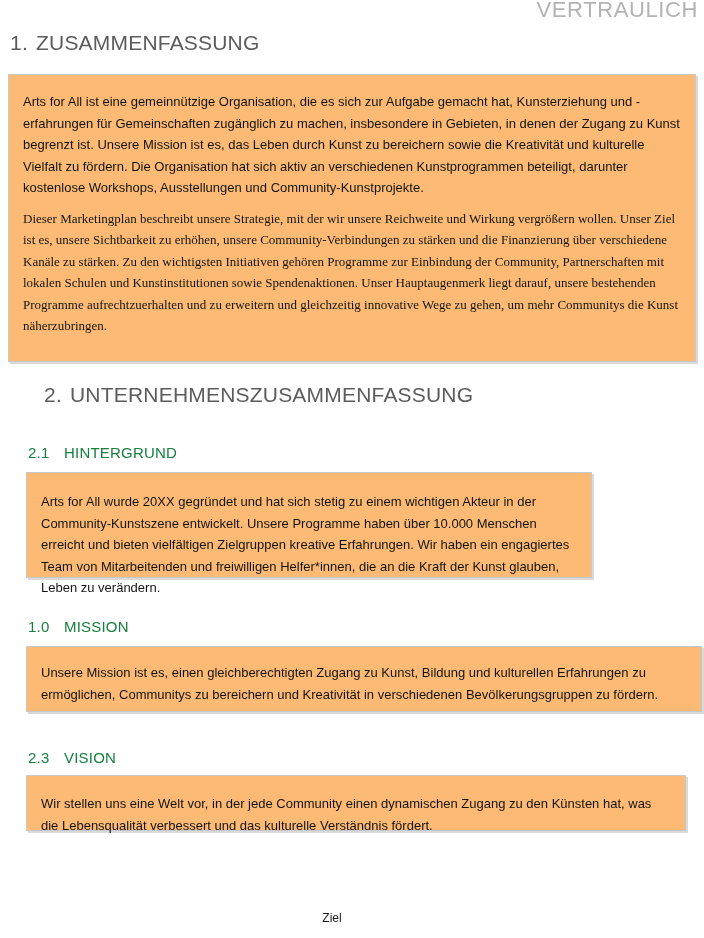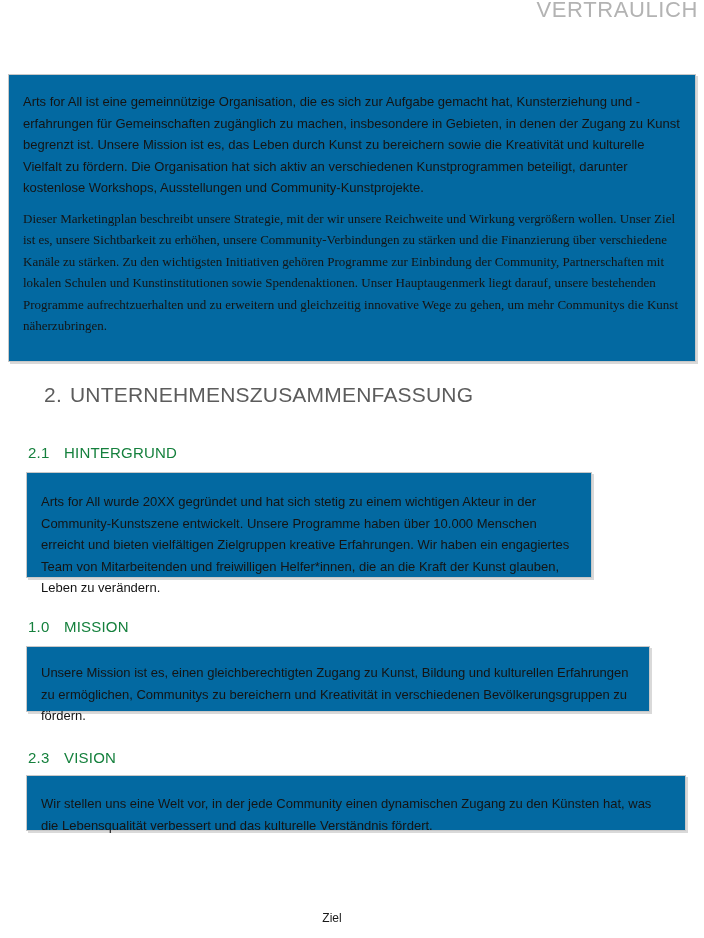--- a/index.html
+++ b/index.html
@@ -66,21 +66,21 @@
   }
   .h2 .num {
     display: inline-block;
     min-width: 36px;
   }
 
   
   .box {
     position: absolute;
     box-sizing: border-box;
-    background: #0369a1;
+    background: #fdba74;
     border: 1px solid #c8c8c8;
     box-shadow: 2px 2px 0 0 #d9d9d9;
   }
   .box p {
     margin: 0;
     font-size: 13px;
     line-height: 21.5px;
     color: #141414;
     text-align: left;
   }
@@ -100,21 +100,21 @@
   #box-background {
     left: 26px;
     top: 472px;
     width: 566px;
     height: 106px;
     padding: 18px 14px 12px 14px;
   }
   #box-mission {
     left: 26px;
     top: 646px;
-    width: 624px;
+    width: 676px;
     height: 66px;
     padding: 15px 14px 27px 14px;
   }
   #box-vision {
     left: 26px;
     top: 775px;
     width: 660px;
     height: 56px;
     padding: 17px 14px 12px 14px;
   }
@@ -135,20 +135,23 @@
     margin-right: 40px;
   }
 </style>
 </head>
 <body>
 
 <div class="page">
 
   <div class="doc-header">VERTRAULICH</div>
 
+  <div class="h1" style="top:31px;">
+    <span class="num">1.</span><span>ZUSAMMENFASSUNG</span>
+  </div>
 
   <div class="box" id="box-summary">
     <p>Arts for All ist eine gemeinnützige Organisation, die es sich zur Aufgabe gemacht hat, Kunsterziehung und -erfahrungen für Gemeinschaften zugänglich zu machen, insbesondere in Gebieten, in denen der Zugang zu Kunst begrenzt ist. Unsere Mission ist es, das Leben durch Kunst zu bereichern sowie die Kreativität und kulturelle Vielfalt zu fördern. Die Organisation hat sich aktiv an verschiedenen Kunstprogrammen beteiligt, darunter kostenlose Workshops, Ausstellungen und Community-Kunstprojekte.</p>
     <p>Dieser Marketingplan beschreibt unsere Strategie, mit der wir unsere Reichweite und Wirkung vergrößern wollen. Unser Ziel ist es, unsere Sichtbarkeit zu erhöhen, unsere Community-Verbindungen zu stärken und die Finanzierung über verschiedene Kanäle zu stärken. Zu den wichtigsten Initiativen gehören Programme zur Einbindung der Community, Partnerschaften mit lokalen Schulen und Kunstinstitutionen sowie Spendenaktionen. Unser Hauptaugenmerk liegt darauf, unsere bestehenden Programme aufrechtzuerhalten und zu erweitern und gleichzeitig innovative Wege zu gehen, um mehr Communitys die Kunst näherzubringen.</p>
   </div>
 
   <div class="h1" style="top:383px;margin-left:34px;">
     <span class="num">2.</span><span>UNTERNEHMENSZUSAMMENFASSUNG</span>
   </div>
 

